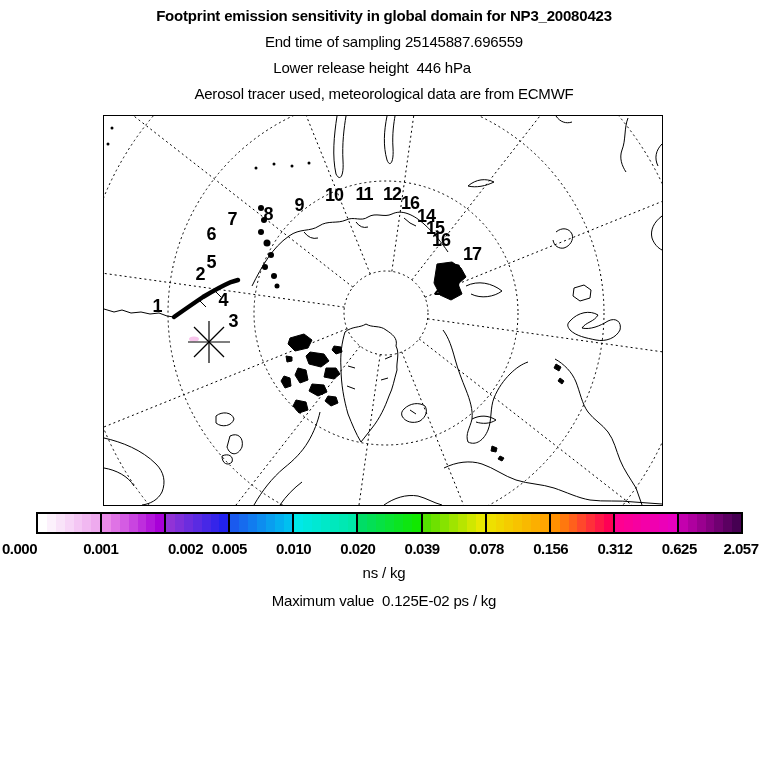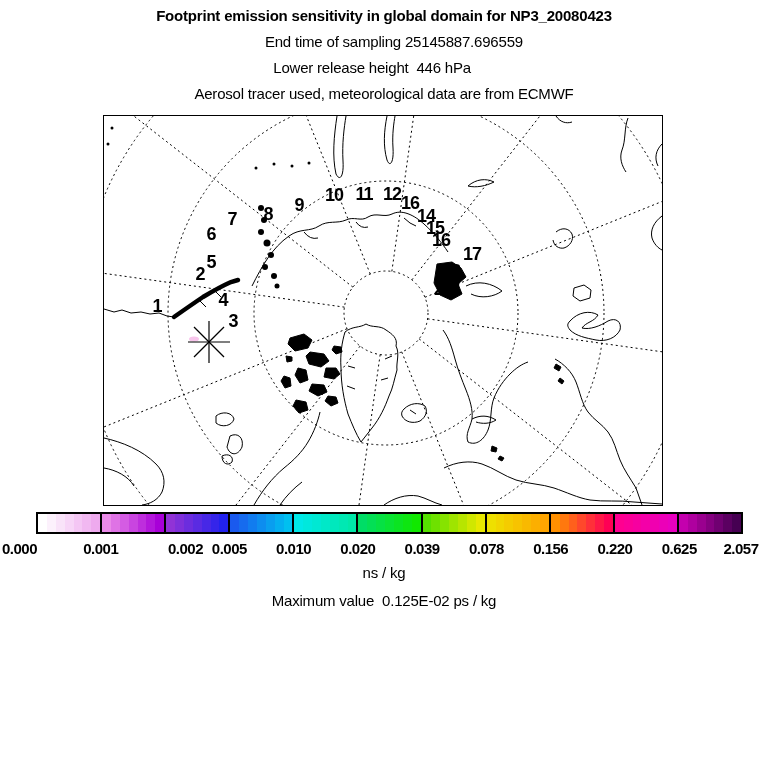--- a/index.html
+++ b/index.html
@@ -298,18 +298,18 @@
 <div id="ticks">
     <span class="tick first">0.000</span>
     <span class="tick" style="left: 100.773px;">0.001</span>
     <span class="tick" style="left: 165.045px; padding-left: 41px;">0.002</span>
     <span class="tick" style="left: 229.318px;">0.005</span>
     <span class="tick" style="left: 293.591px;">0.010</span>
     <span class="tick" style="left: 357.864px;">0.020</span>
     <span class="tick" style="left: 422.136px;">0.039</span>
     <span class="tick" style="left: 486.409px;">0.078</span>
     <span class="tick" style="left: 550.682px;">0.156</span>
-    <span class="tick" style="left: 614.955px;">0.220</span>
+    <span class="tick" style="left: 614.955px;">0.312</span>
     <span class="tick" style="left: 679.227px;">0.625</span>
     <span class="tick" style="left: 741px;">2.057</span>
   </div>
 <div class="hline unit">ns / kg</div>
 <div class="hline maxline">Maximum value  0.125E-02 ps / kg</div>
 
 </body></html>

